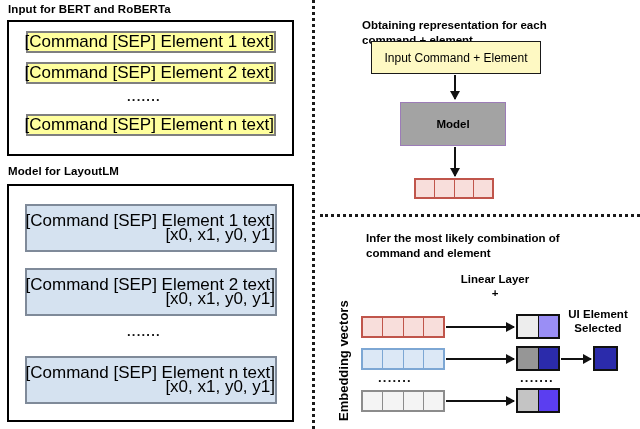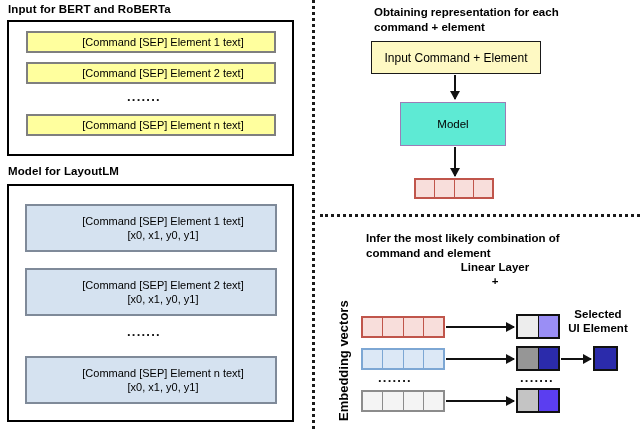--- a/index.html
+++ b/index.html
@@ -47,23 +47,23 @@
     position: absolute;
     border: 2px solid #000000;
     background: #ffffff;
     box-sizing: border-box;
   }
   .row-box {
     position: absolute;
     box-sizing: border-box;
     display: flex;
     flex-direction: column;
-    align-items: center;
+    align-items: flex-end;
     justify-content: center;
-    font-size: 11px;
+    font-size: 17px;
     line-height: 14px;
     white-space: nowrap;
     padding-left: 24px;
   }
   .row-box.yellow {
     background: #ffff9e;
     border: 2px solid #7f7f7f;
   }
   .row-box.blue {
     background: #d5e2f0;
@@ -89,23 +89,23 @@
     position: absolute;
     box-sizing: border-box;
     border: 1.5px solid #1a1a1a;
     background: #fef9c3;
     font-size: 12px;
   }
   .model-box {
     position: absolute;
     box-sizing: border-box;
     border: 1.5px solid #9c7cb7;
-    background: #5eead4;
+    background: #a3a3a3;
     font-size: 11.5px;
-    font-weight: normal;
+    font-weight: bold;
   }
   .arrow-v {
     position: absolute;
     width: 2px;
     background: #111111;
   }
   .arrow-v::after {
     content: "";
     position: absolute;
     left: 50%;
@@ -220,21 +220,21 @@
   <span>[x0, x1, y0, y1]</span>
 </div>
 
 <div class="dots-h" style="left:127px; top:327px;">·······</div>
 
 <div class="row-box blue" style="left:25px; top:356px; width:252px; height:48px;">
   <span>[Command [SEP] Element n text]</span>
   <span>[x0, x1, y0, y1]</span>
 </div>
 
-<div class="section-title" style="left:362px; top:5px; width:230px;margin-left:12px;">Obtaining representation for each command + element</div>
+<div class="section-title" style="left:362px; top:18px; width:230px;">Obtaining representation for each command + element</div>
 
 <div class="io-box ctr" style="left:371px; top:41px; width:170px; height:33px;">
   <span>Input Command + Element</span>
 </div>
 
 <div class="arrow-v" style="left:454px; top:75px; height:24px;"></div>
 
 <div class="model-box ctr" style="left:400px; top:102px; width:106px; height:44px;">
   <span>Model</span>
 </div>
@@ -245,28 +245,28 @@
   <span class="cell"></span>
   <span class="cell"></span>
   <span class="cell"></span>
   <span class="cell"></span>
 </div>
 
 <div class="section-title" style="left:366px; top:231px; width:240px;">Infer the most likely combination of command and element</div>
 
 <div class="side-label" style="left:336px; top:421px;">Embedding vectors</div>
 
-<div class="mid-label" style="left:440px; top:260px; width:110px;text-align:center;">
+<div class="mid-label" style="left:440px; top:272px; width:110px;text-align:center;">
   <div>Linear Layer</div>
   <div>+</div>
 </div>
 
 <div class="mid-label" style="left:556px; top:307px; width:84px;">
+  <div>UI Element</div>
   <div>Selected</div>
-  <div>UI Element</div>
 </div>
 
 <div class="vec red" style="left:361px; top:316px; width:84px; height:22px;">
   <span class="cell"></span>
   <span class="cell"></span>
   <span class="cell"></span>
   <span class="cell"></span>
 </div>
 <div class="arrow-h" style="left:446px; top:326px; width:68px;"></div>
 <div class="pair" style="left:516px; top:314px; width:44px; height:25px;">

